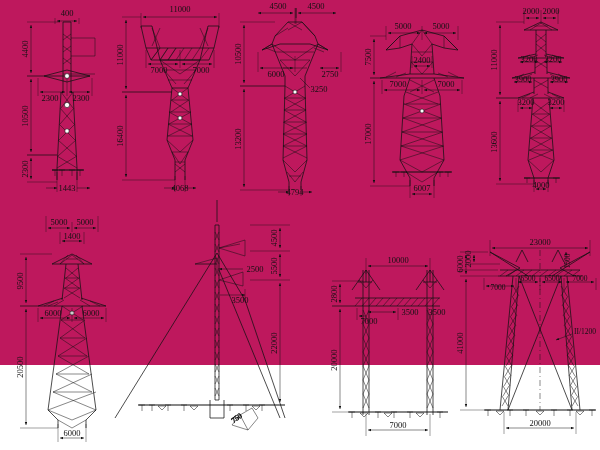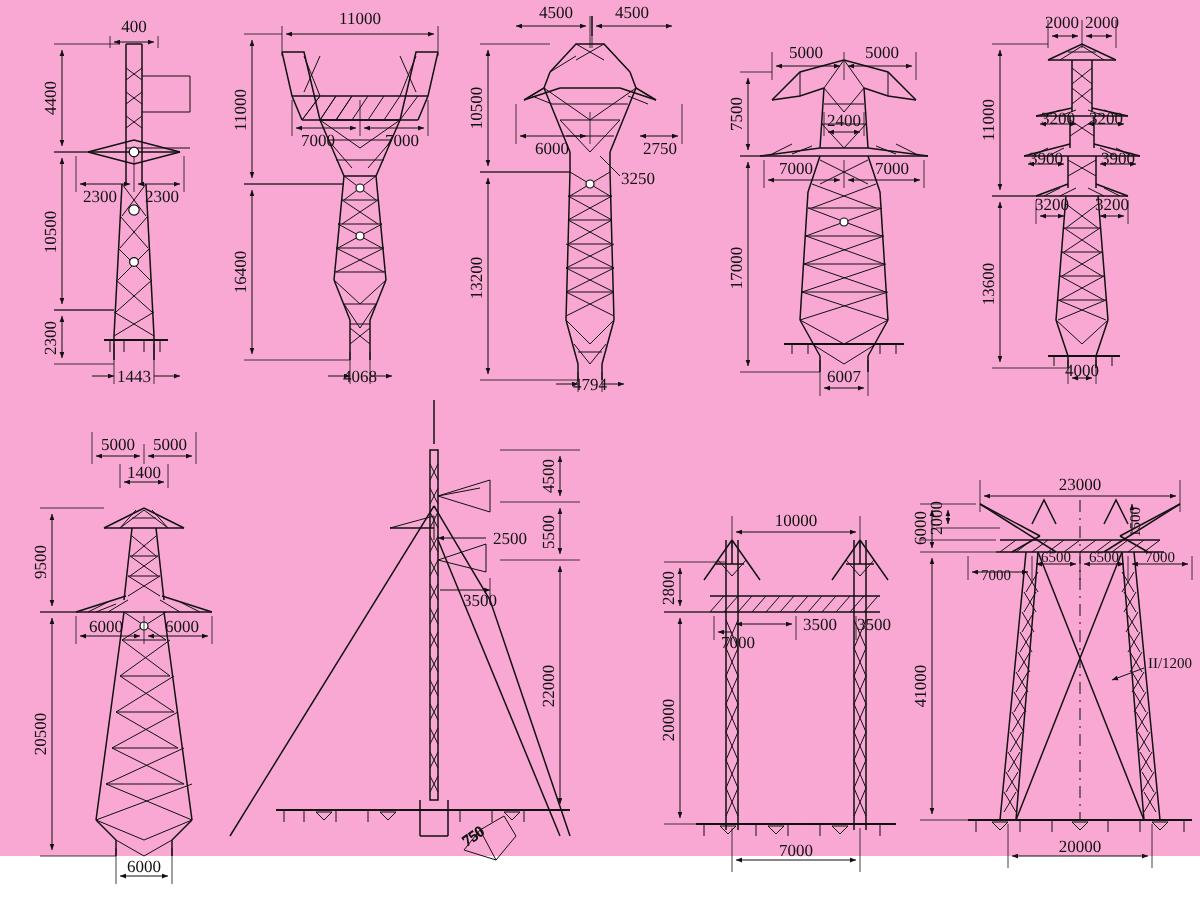--- a/index.html
+++ b/index.html
@@ -1,18 +1,18 @@
 <!DOCTYPE html>
 <html><head>
 <meta charset="utf-8">
 <style>
   html,body{margin:0;padding:0;background:#fff;}
   body{width:600px;height:450px;overflow:hidden;
        font-family:"Liberation Serif",serif;color:#000;}
-  #sheet{position:relative;width:600px;height:428px;background:#f9a8d4;}
+  #sheet{position:relative;width:600px;height:365px;background:#be185d;}
   svg{display:block;}
   text{font-family:"Liberation Serif",serif;fill:#111;}
   .dim{font-size:8.5px;}
   .dimS{font-size:7.5px;}
   .dimV{font-size:8.5px;}
   .ln{stroke:#111;stroke-width:.75;fill:none;}
   .lnT{stroke:#111;stroke-width:.5;fill:none;}
   .dimline{stroke:#111;stroke-width:.5;fill:none;}
   .ext{stroke:#111;stroke-width:.4;fill:none;}
   .gnd{stroke:#111;stroke-width:1.1;fill:none;}

